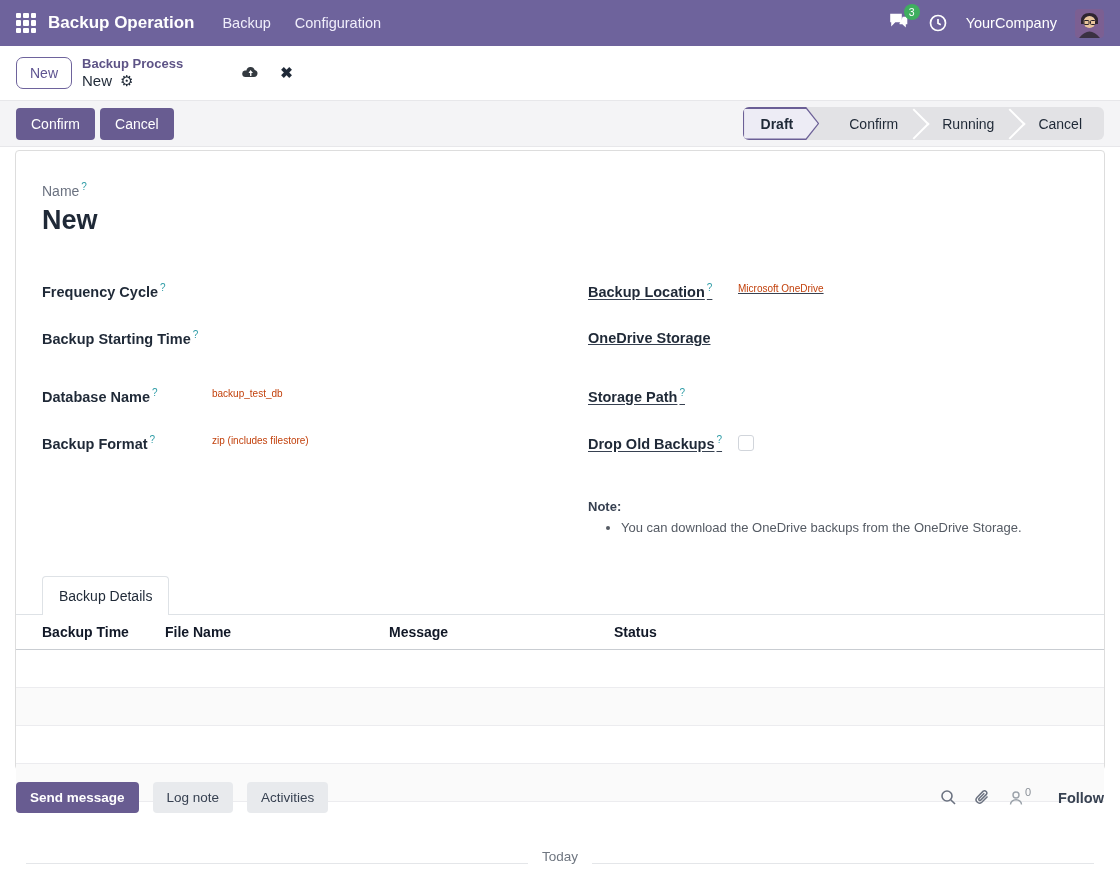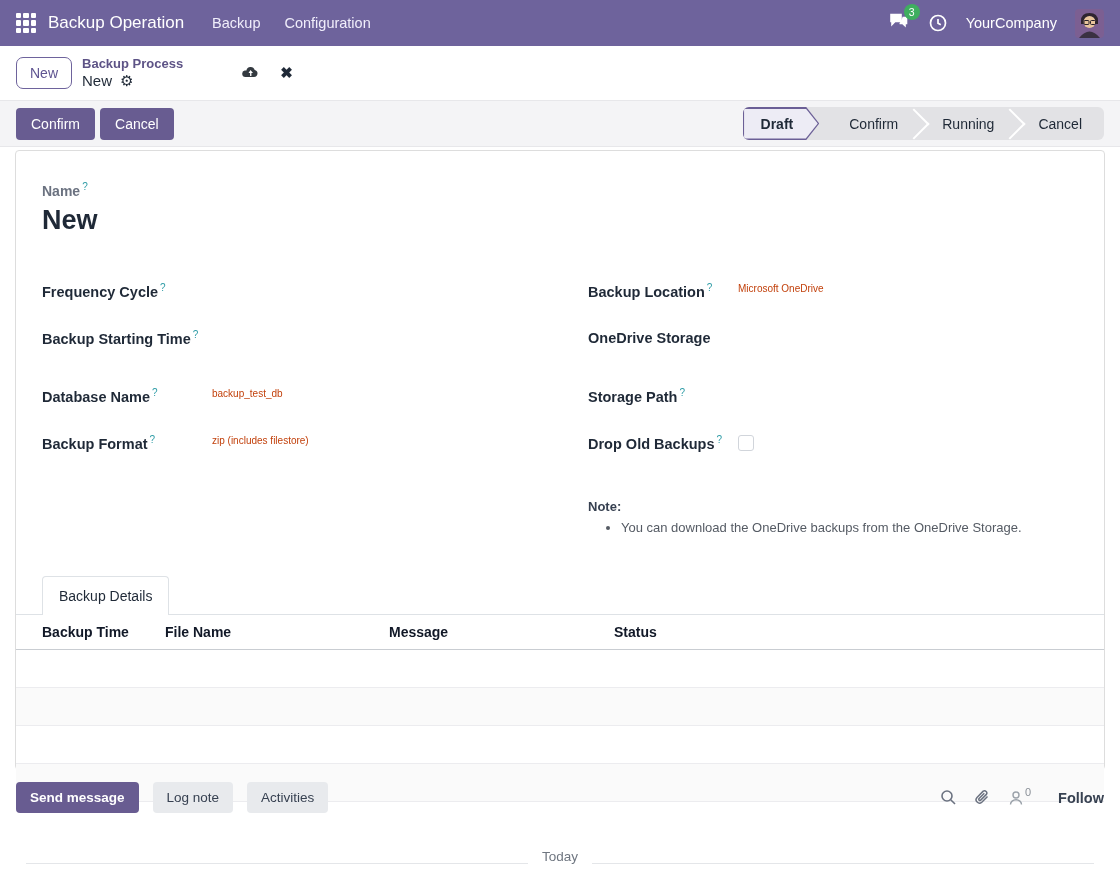--- a/index.html
+++ b/index.html
@@ -3,21 +3,21 @@
 <meta charset="utf-8">
 <style>
   * { margin:0; padding:0; box-sizing:border-box; }
   html,body { width:1120px; height:880px; background:#fff; overflow:hidden;
               font-family:"Liberation Sans", sans-serif; color:#374151; }
 
   
   .nav { height:46px; background:#6e639c; display:flex; align-items:center; padding:0 16px; }
   .apps-grid { width:20px; height:20px; display:grid; grid-template-columns:repeat(3,1fr); gap:2px; margin-right:12px; cursor:pointer; }
   .apps-grid i { background:#fff; border-radius:1px; }
-  .nav-title { color:#fff; font-size:17px; font-weight:normal; margin-right:28px; cursor:pointer; }
+  .nav-title { color:#fff; font-size:17px; font-weight:bold; margin-right:28px; cursor:pointer; }
   .nav-menu { color:#f0eefb; font-size:14.5px; margin-right:24px; cursor:pointer; }
   .nav-right { margin-left:auto; display:flex; align-items:center; gap:18px; }
   .msg-wrap { position:relative; cursor:pointer; }
   .badge { position:absolute; top:-7px; right:-10px; background:#3fae5f; color:#fff; font-size:10.5px;
            min-width:16px; height:16px; border-radius:8px; display:flex; align-items:center; justify-content:center; padding:0 4px; }
   .nav-company { color:#fff; font-size:14.5px; cursor:pointer; }
   .avatar { width:29px; height:29px; border-radius:4px; overflow:hidden; cursor:pointer; }
 
   
   .crumb-row { height:54px; display:flex; align-items:center; padding:0 16px; }
@@ -53,21 +53,21 @@
   .sheet { margin:3px 15px 0; height:620px; background:#fff; border:1px solid #ddd; border-radius:4px;
            display:flex; flex-direction:column; }
   .sheet-pad { padding:30px 26px 0; }
   .field-label { font-weight:bold; color:#1f2937; font-size:14.5px; }
   .help { color:#2e9ca6; font-size:10px; vertical-align:super; margin-left:2px; cursor:pointer; }
   .name-title { font-size:27px; font-weight:bold; color:#1f2937; margin-top:5px; }
 
   .fields-grid { display:grid; grid-template-columns:1fr 1fr; column-gap:56px; margin-top:46px; }
   .fgroup { display:flex; flex-direction:column; }
   .frow { display:grid; grid-template-columns:170px 1fr; align-items:start; min-height:39px; margin-bottom:8px; }
-  .fgroup.right .frow { grid-template-columns:150px 1fr; }
+  .fgroup.right .frow { grid-template-columns:150px 1fr;text-decoration:underline; }
   .fvalue { font-size:10px; color:#c2410c; padding-top:1px; cursor:text; min-height:20px; }
   .fvalue.link { cursor:pointer; }
   .checkbox { width:16px; height:16px; border:1px solid #d1d5db; border-radius:3px; background:#fff;
               margin-top:1px; cursor:pointer; }
   .note-block { margin-top:18px; font-size:13px; }
   .note-title { font-weight:bold; color:#374151; }
   .note-block ul { margin:6px 0 0 33px; color:#555b64; }
 
   
   .tabstrip { margin-top:40px; padding-left:26px; border-bottom:1px solid #dee2e6; display:flex; }
@@ -179,21 +179,21 @@
     </div>
     <div class="stage">
       <span class="lbl">Cancel</span>
     </div>
   </div>
 </div>
 
 <div class="sheet">
   <div class="sheet-pad">
     <div>
-      <span class="field-label" style="font-weight:bold; color:#6b7280; font-size:14px;text-align:right;">Name</span><span class="help">?</span>
+      <span class="field-label" style="font-weight:normal; color:#6b7280; font-size:14px;text-align:right;">Name</span><span class="help">?</span>
       <div class="name-title">New</div>
     </div>
 
     <div class="fields-grid">
 
       <div class="fgroup left">
         <div class="frow">
           <div><span class="field-label">Frequency Cycle</span><span class="help">?</span></div>
           <div class="fvalue"></div>
         </div>

